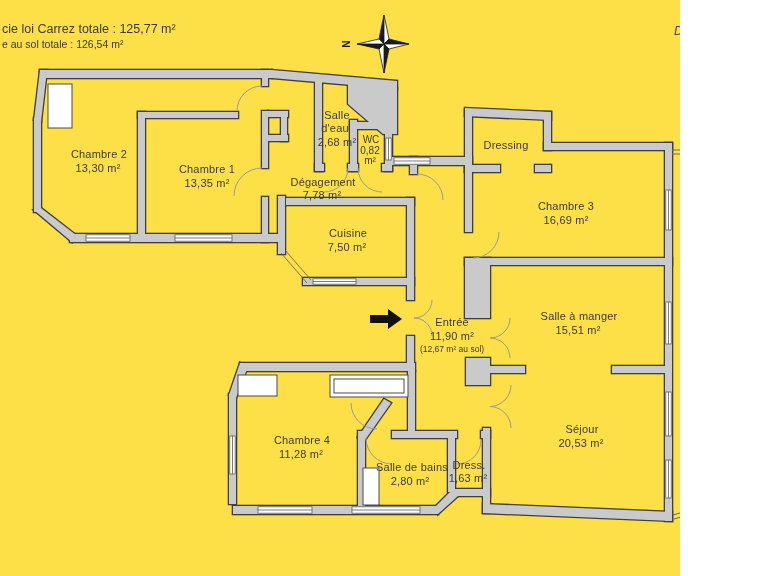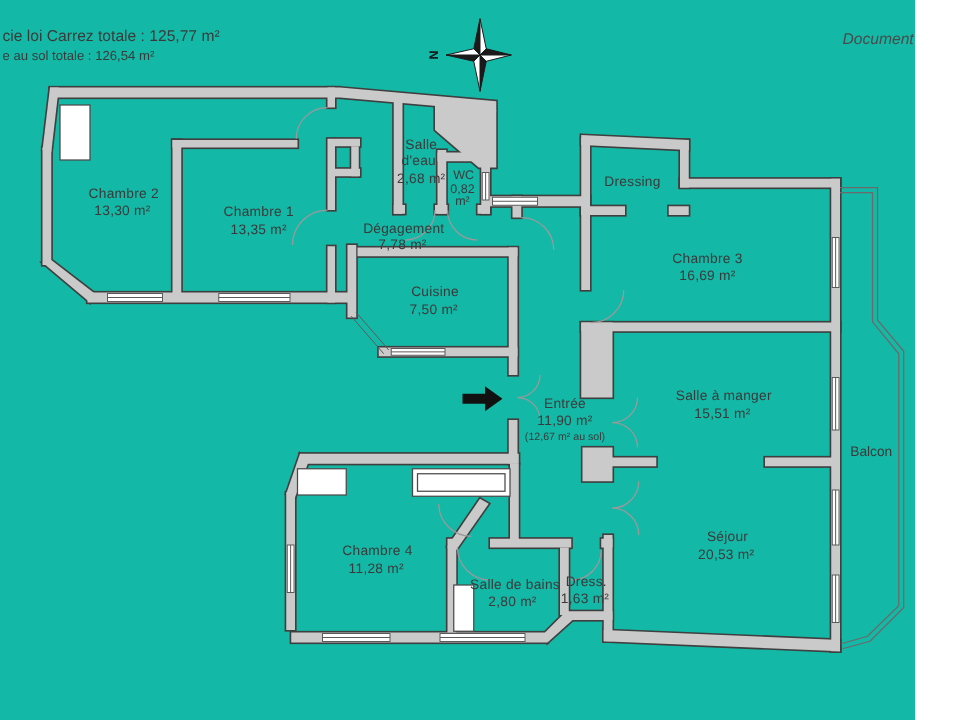--- a/index.html
+++ b/index.html
@@ -1,16 +1,16 @@
 <!DOCTYPE html>
 <html><head>
 <meta charset="utf-8">
 <style>
   html,body{margin:0;padding:0;background:#ffffff;}
-  .page{position:relative;width:732px;height:576px;background:#14b8a6;overflow:hidden;
+  .page{position:relative;width:680px;height:576px;background:#fde047;overflow:hidden;
         font-family:"Liberation Sans",sans-serif;}
   svg{display:block;}
   text{font-family:"Liberation Sans",sans-serif;fill:#3a3a3a;}
   .room-name,.room-area{font-size:11px;letter-spacing:.2px;}
   .room-sub{font-size:8.5px;}
   .wc-txt{font-size:10px;}
   .hdr1{font-size:12.5px;}
   .hdr2{font-size:10.5px;}
   .docnote{font-size:12.5px;font-style:italic;fill:#4a4a4a;}
   .balcon-txt{font-size:11px;}

